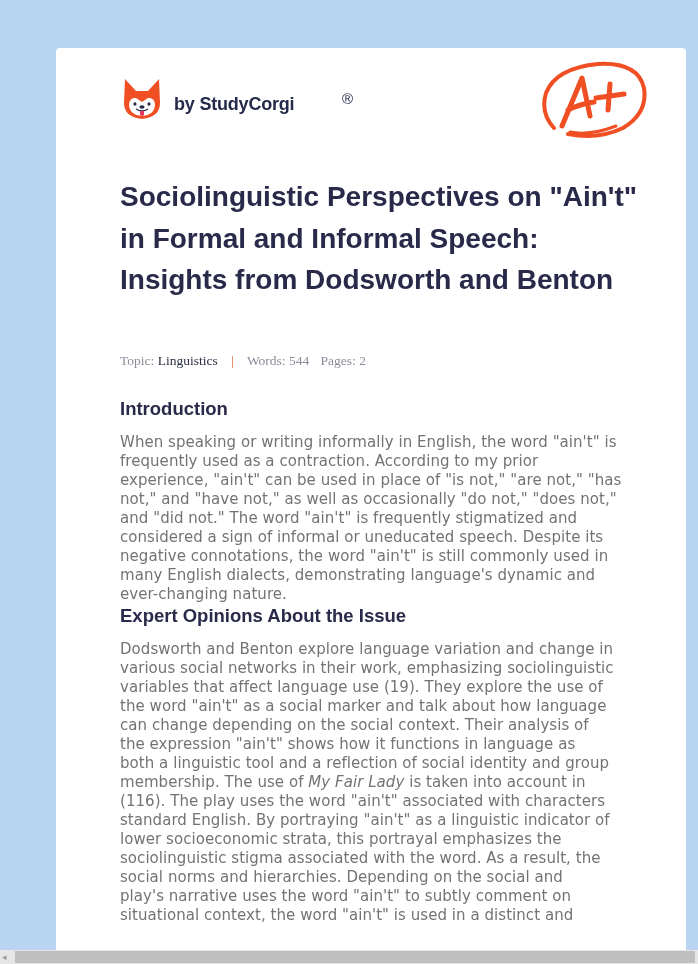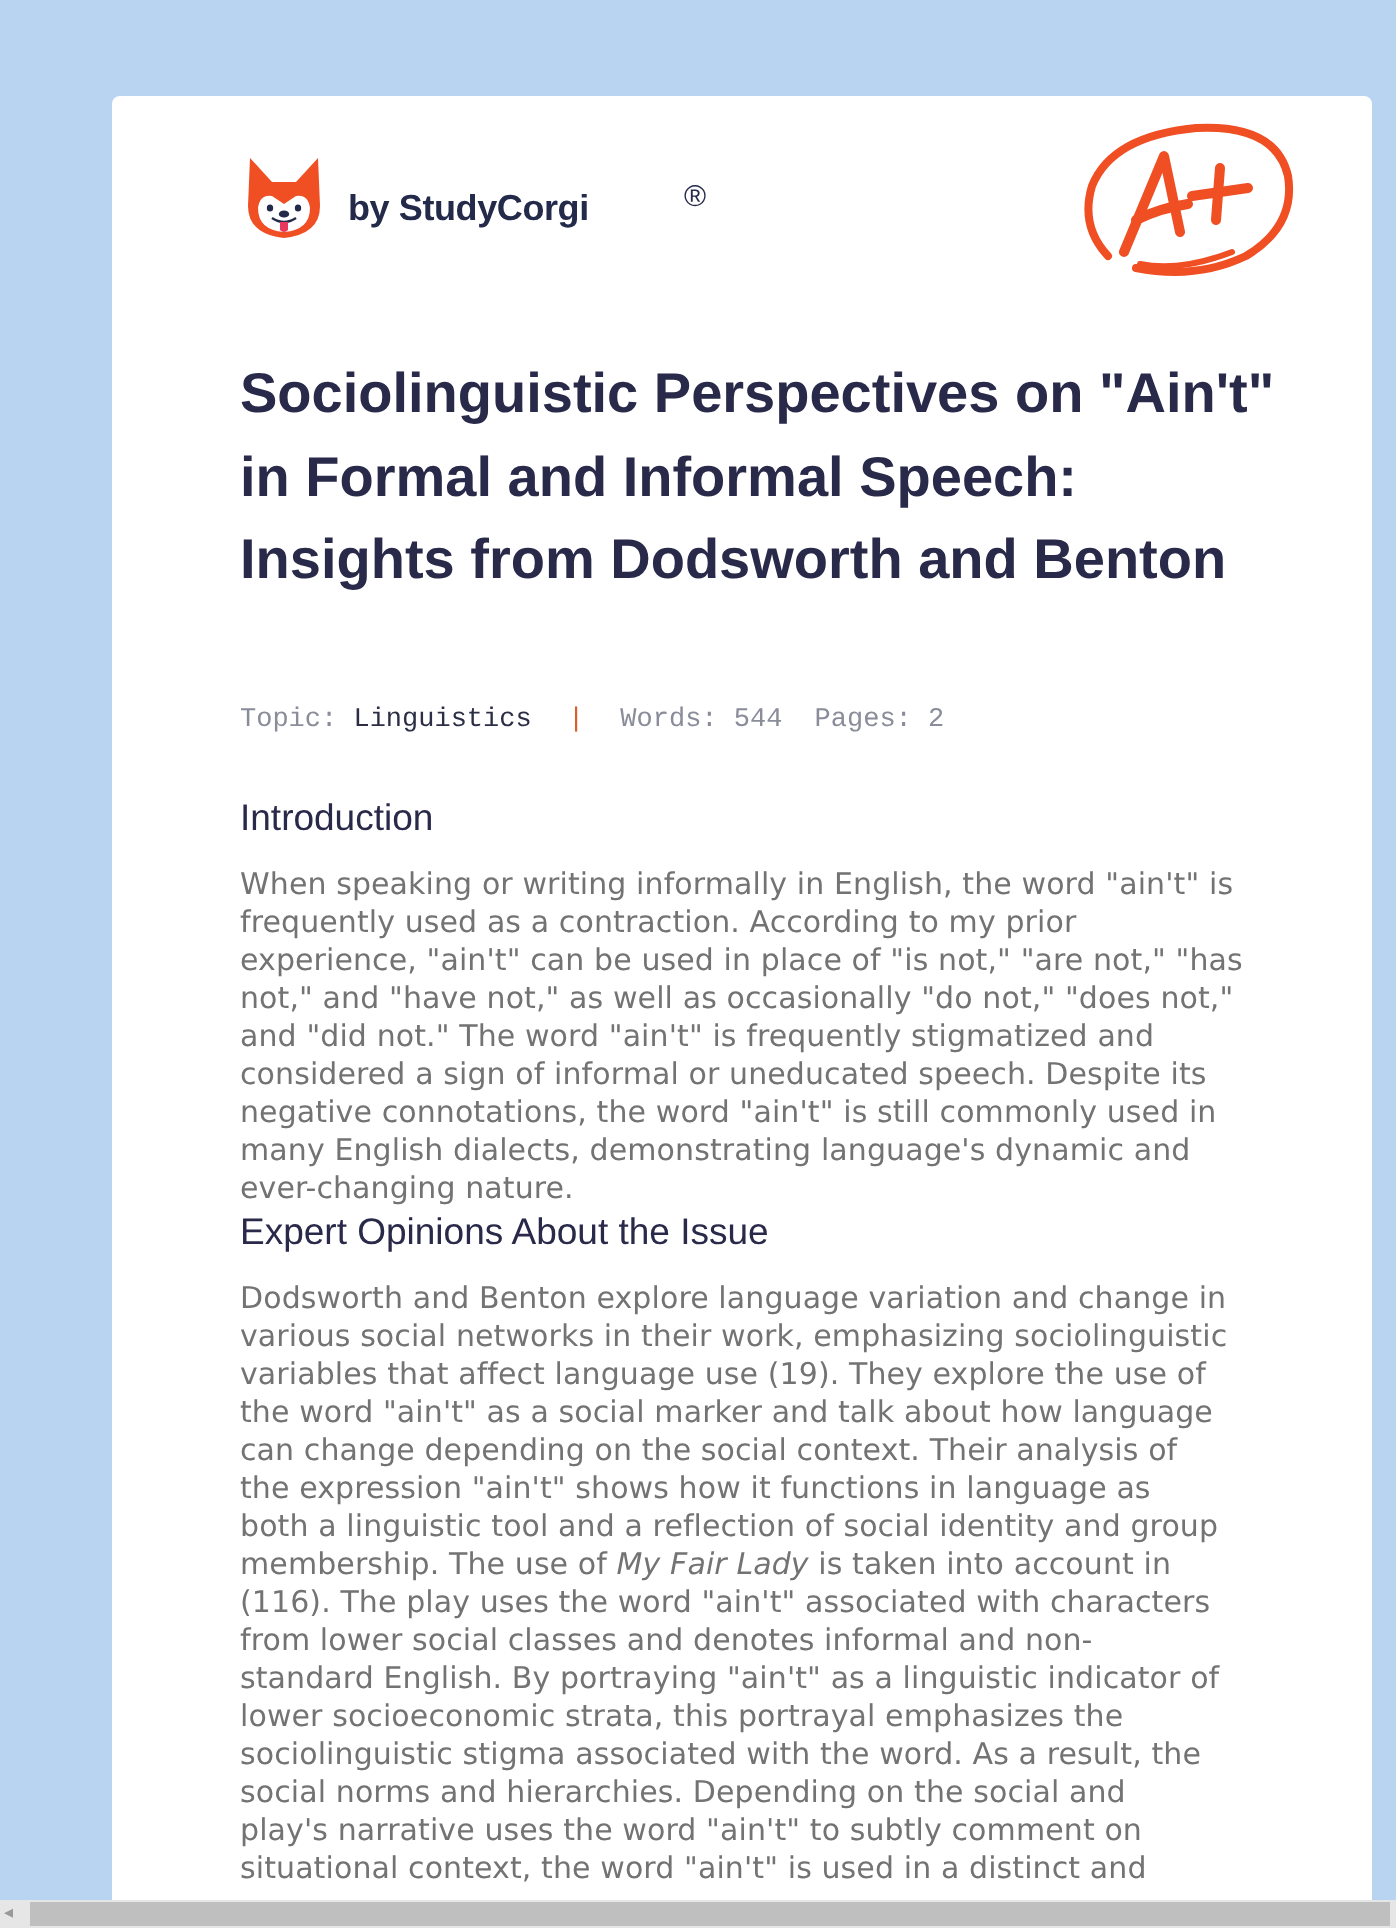--- a/index.html
+++ b/index.html
@@ -26,30 +26,30 @@
     font-size:15px; color:#232a4a;
   }
   .grade { position:absolute; left:482px; top:10px; }
   h1 {
     position:absolute; left:64px; top:128px; width:520px; margin:0;
     font-family:"Liberation Sans", sans-serif; font-weight:bold;
     font-size:28px; line-height:41.5px; color:#29294a;
   }
   .meta {
     position:absolute; left:64px; top:305px;
-    font-family:Liberation Mono, monospace; font-size:13.5px; color:#8a8d99;
+    font-family:Liberation Serif, serif; font-size:13.5px; color:#8a8d99;
     white-space:nowrap;
     text-align:right;
   }
   .meta .topic { color:#2b2e45; }
   .meta .sep { color:#d9602e; margin:0 10px; }
   .meta .gap { margin-left:8px; }
   h2 {
     position:absolute; left:64px; margin:0;
-    font-family:"Liberation Sans", sans-serif; font-weight:normal;
+    font-family:"Liberation Sans", sans-serif; font-weight:bold;
     font-size:18.5px; color:#29294a;
   }
   .para {
     position:absolute; left:64px; width:516px; margin:0;
     font-family:"DejaVu Sans", sans-serif; font-size:15px; line-height:19px;
     color:#737373; letter-spacing:0.05px;
   }
   .para span.line { display:block; white-space:nowrap; }
   .scrollbar {
     position:absolute; left:0; top:950px; width:698px; height:14px; background:#e6e6e6;
@@ -119,21 +119,20 @@
   <div class="para" style="top:592px;">
     <span class="line">Dodsworth and Benton explore language variation and change in</span>
     <span class="line">various social networks in their work, emphasizing sociolinguistic</span>
     <span class="line">variables that affect language use (19). They explore the use of</span>
     <span class="line">the word "ain't" as a social marker and talk about how language</span>
     <span class="line">can change depending on the social context. Their analysis of</span>
     <span class="line">the expression "ain't" shows how it functions in language as</span>
     <span class="line">both a linguistic tool and a reflection of social identity and group</span>
     <span class="line"><span>membership. The use of </span><em>My Fair Lady</em><span> is taken into account in</span></span>
     <span class="line">(116). The play uses the word "ain't" associated with characters</span>
-    <span class="line">from lower social classes and denotes informal and non-</span>
     <span class="line">standard English. By portraying "ain't" as a linguistic indicator of</span>
     <span class="line">lower socioeconomic strata, this portrayal emphasizes the</span>
     <span class="line">sociolinguistic stigma associated with the word. As a result, the</span>
     <span class="line">social norms and hierarchies. Depending on the social and</span>
     <span class="line">play's narrative uses the word "ain't" to subtly comment on</span>
     <span class="line">situational context, the word "ain't" is used in a distinct and</span>
   </div>
 </div>
 
 <div class="scrollbar">

